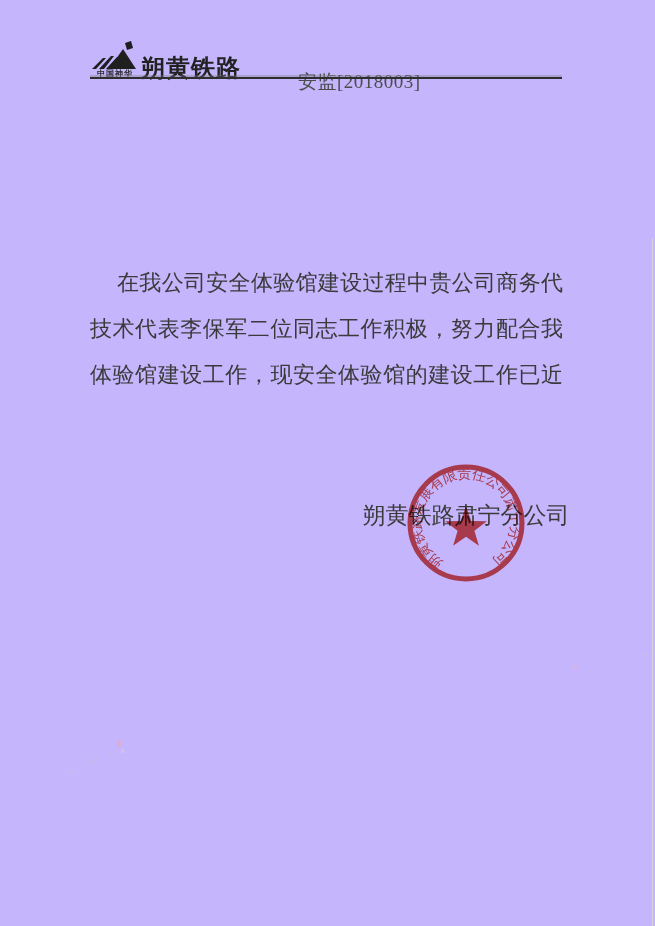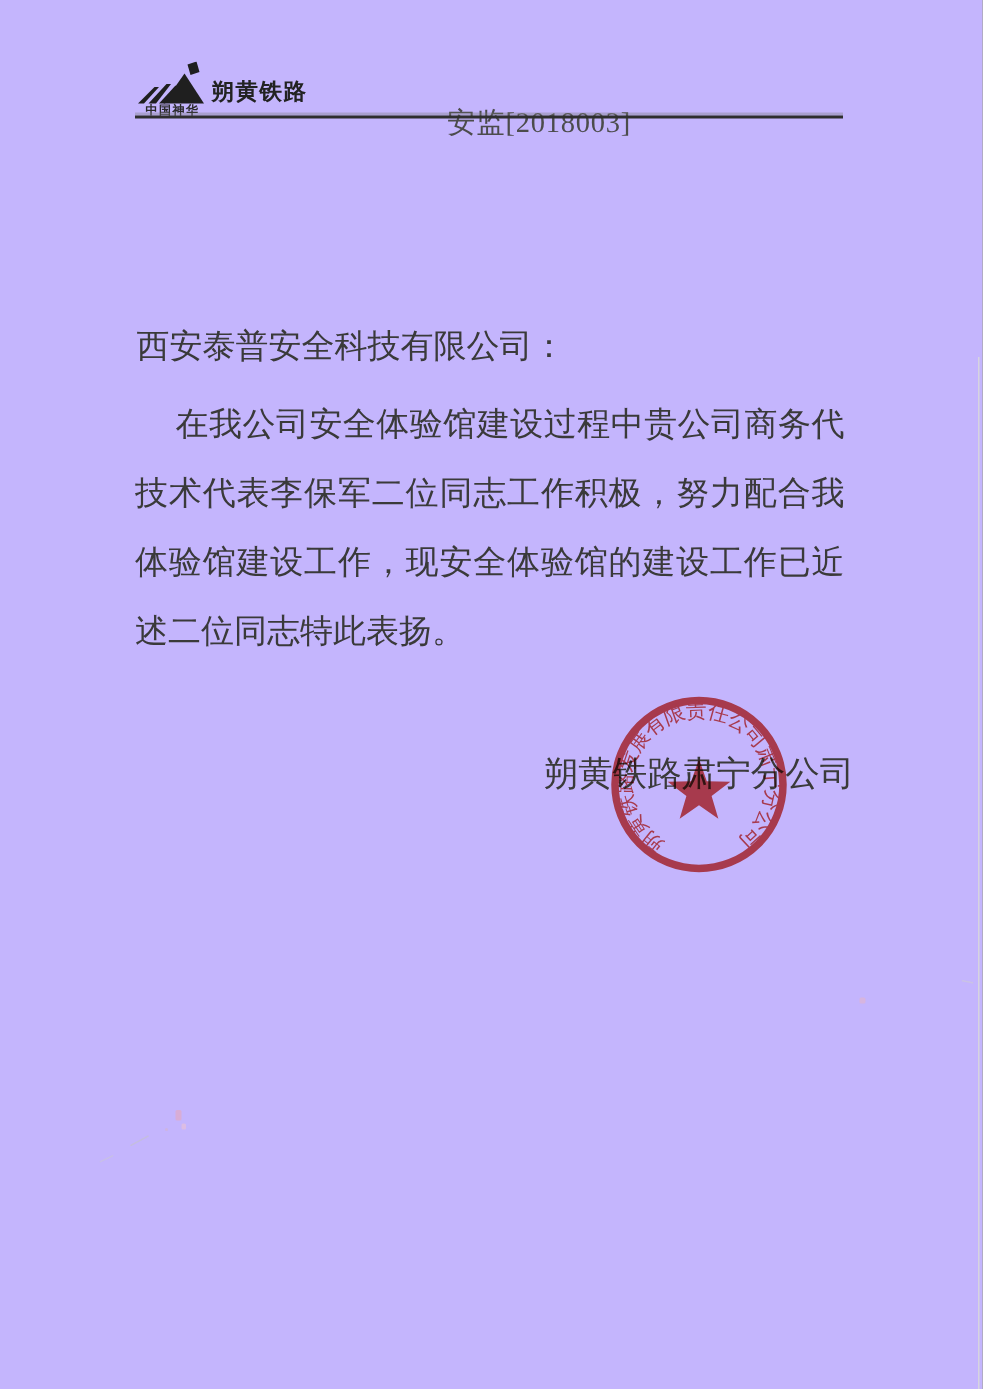--- a/index.html
+++ b/index.html
@@ -15,21 +15,21 @@
   .logo-icon{position:absolute;left:92px;top:41px;width:48px;height:28px;}
   .logo-sub{
     position:absolute;left:91px;top:68px;width:48px;
     font-family:"Liberation Sans","DejaVu Sans",sans-serif;
     font-size:8px;font-weight:bold;color:#2a2a2a;
     text-align:center;letter-spacing:1px;white-space:nowrap;
   }
   .logo-main{
     position:absolute;left:141px;top:52px;
     font-family:Liberation Sans, sans-serif;
-    font-size:15px;font-weight:bold;color:#222222;
+    font-size:24px;font-weight:bold;color:#222222;
     letter-spacing:1px;white-space:nowrap;
   }
   .doc-number{
     position:absolute;left:298px;top:58px;
     font-size:19px;color:#4c4c4c;letter-spacing:.5px;white-space:nowrap;margin-top:11px;
   }
   .header-rule{
     position:absolute;left:90px;top:77px;width:472px;height:2px;
     background:#2e2e2e;
     box-shadow:0 -2px 0 rgba(120,120,120,.35);
@@ -98,27 +98,25 @@
       <polygon points="17,28 31,8 44,28" fill="#1f1f1f"></polygon>
       <polygon points="33,2 39,0 41,7 35,9" fill="#1f1f1f"></polygon>
     </svg>
   </div>
   <div class="logo-sub">中国神华</div>
   <div class="logo-main">朔黄铁路</div>
   <div class="doc-number">安监[2018003]</div>
   <div class="header-rule"></div>
 
 
-  <div class="recipient">西安泰普安全科技有限公司：</div>
 
   <div class="body-text">
     <div class="body-line indent">在我公司安全体验馆建设过程中贵公司商务代表韩伟、</div>
     <div class="body-line">技术代表李保军二位同志工作积极，努力配合我公司的安全</div>
     <div class="body-line">体验馆建设工作，现安全体验馆的建设工作已近尾声，对上</div>
-    <div class="body-line last">述二位同志特此表扬。</div>
   </div>
 
   <div class="signature">朔黄铁路肃宁分公司</div>
 
 
   <div class="seal">
     <svg viewBox="0 0 160 160" xmlns="http://www.w3.org/2000/svg">
       <circle cx="80" cy="80" r="56" fill="none" stroke-width="5" stroke="#d7423e"></circle>
       <polygon points="80,63 85.2,77.9 100.9,78.2 88.4,87.7 92.9,102.8 80,93.8 67.1,102.8 71.6,87.7 59.1,78.2 74.8,77.9" fill="#d7423e"></polygon>
       <defs>

